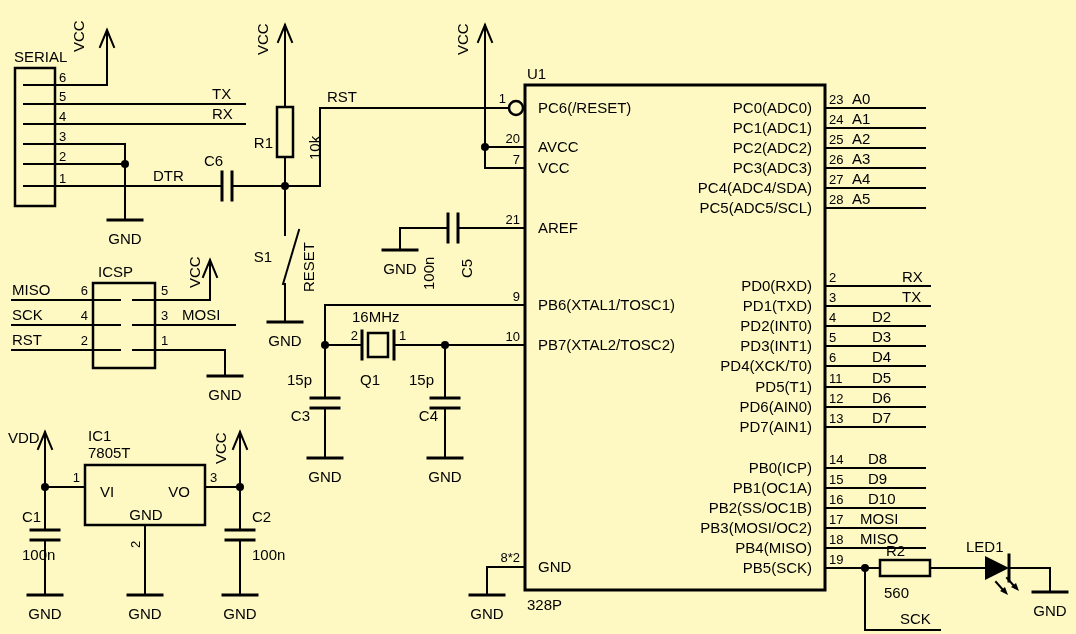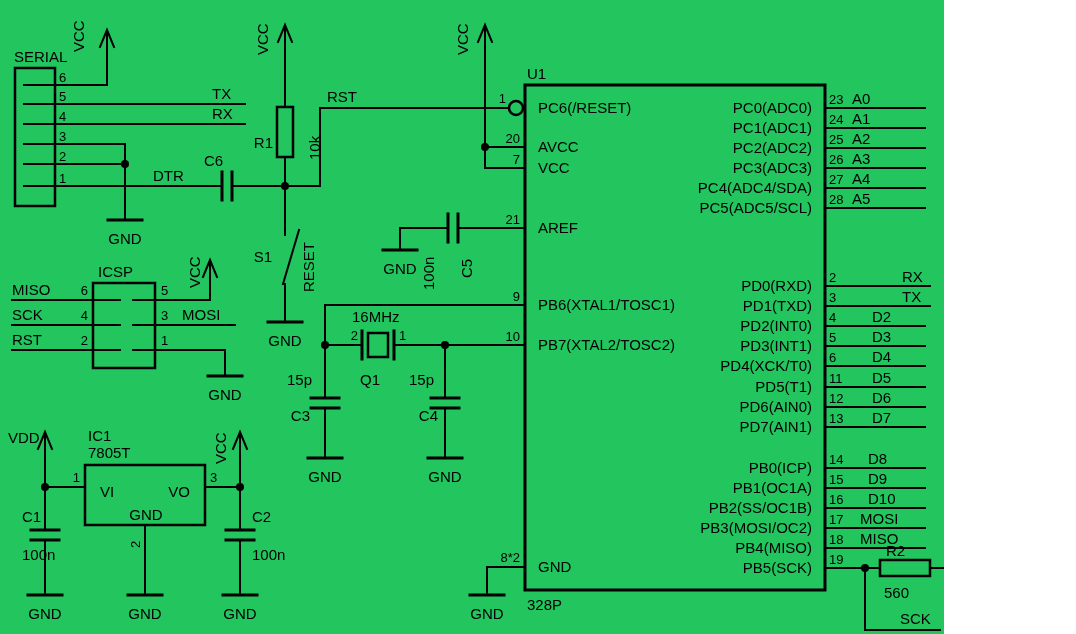--- a/index.html
+++ b/index.html
@@ -1,16 +1,16 @@
 <!DOCTYPE html>
 <html><head>
 <meta charset="utf-8">
 <style>
   html,body{margin:0;padding:0;background:#ffffff}
-  .stage{width:944px;height:634px;background:#22c55e;position:relative;overflow:hidden}
+  .stage{width:1076px;height:634px;background:#fef9c3;position:relative;overflow:hidden}
   svg{display:block}
   .w{stroke:#000;stroke-width:2;fill:none;stroke-linecap:square}
   .w3{stroke:#000;stroke-width:3;fill:none;stroke-linecap:square}
   .box{stroke:#000;stroke-width:2.5;fill:none}
   .thick{stroke-width:3}
   .dot{fill:#000;stroke:none}
   text{font-family:"Liberation Sans","DejaVu Sans",sans-serif;fill:#000}
   .t15{font-size:15px}
   .t13{font-size:13px}
   .end{text-anchor:end}

